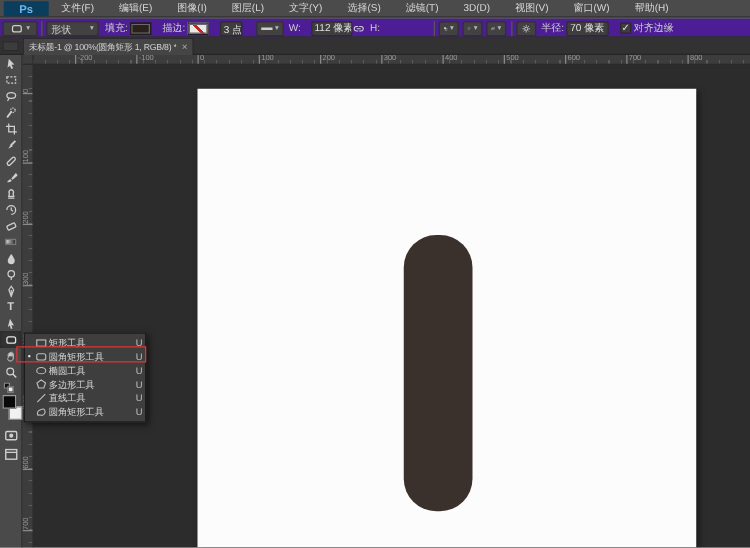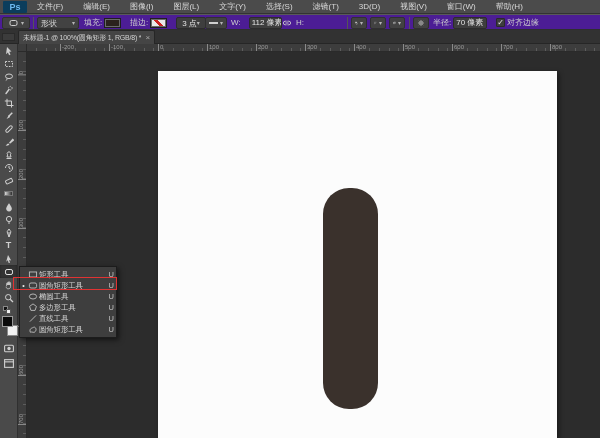--- a/index.html
+++ b/index.html
@@ -5,21 +5,21 @@
   * { margin:0; padding:0; box-sizing:border-box; }
   html,body { width:600px; height:438px; overflow:hidden; }
   body {
     font-family:"Liberation Sans","DejaVu Sans",sans-serif;
     background:#2c2c2c; color:#d6d6d6; position:relative;
     -webkit-font-smoothing:antialiased;
   }
   
   #menubar{position:absolute;left:0;top:0;width:600px;height:14px;background:#4b4b4b;
     border-bottom:1px solid #333;display:flex;align-items:center;font-size:8px;color:#d9d9d9;}
-  #ps-logo{width:24px;height:12px;margin-left:3px;background:#0b3d5c;color:#6db9ef;
+  #ps-logo{width:36px;height:12px;margin-left:3px;background:#0b3d5c;color:#6db9ef;
     font-weight:bold;font-size:9px;display:flex;align-items:center;justify-content:center;border-radius:1px;}
   .menu-item{padding:0 10px;white-space:nowrap;cursor:default;}
   
   #optionsbar{position:absolute;left:0;top:14px;width:600px;height:16px;background:#4c1d95;
     border-top:1px solid #595959;border-bottom:1px solid #2f2f2f;font-size:8px;color:#cfcfcf;padding-left:36px;}
   .ob{position:absolute;top:2px;height:11px;display:flex;align-items:center;}
   .ob-btn{background:#424242;border:1px solid #303030;border-radius:2px;display:flex;
     align-items:center;justify-content:center;gap:2px;padding:0 3px;height:12px;}
   .ob-field{background:#3e3e3e;border:1px solid #2c2c2c;border-radius:2px;height:12px;
     display:flex;align-items:center;padding:0 2px;white-space:nowrap;overflow:hidden;color:#e2e2e2;}
@@ -106,21 +106,21 @@
     <span class="dd">▾</span>
   </div>
   <div class="ob" style="left:84px;">
     <span class="ob-label">填充:</span>
     <span class="swatch" style="margin-left: 2px; background-color: rgb(42, 33, 29);"></span>
   </div>
   <div class="ob" style="left:130px;">
     <span class="ob-label">描边:</span>
     <span class="swatch no-stroke" style="margin-left:2px;"></span>
   </div>
-  <div class="ob ob-field" style="left:176px;width:30px;justify-content:center;">
+  <div class="ob ob-field" style="left:176px;width:18px;justify-content:space-between;">
     <span>3 点</span>
     <span class="dd">▾</span>
   </div>
   <div class="ob ob-btn" style="left:205px;width:22px;justify-content:space-between;">
     <span class="stroke-line"></span>
     <span class="dd">▾</span>
   </div>
   <div class="ob" style="left:231px;">
     <span class="ob-label">W:</span>
     <span class="ob-field" style="width:33px;margin-left:8px;">112 像素</span>

